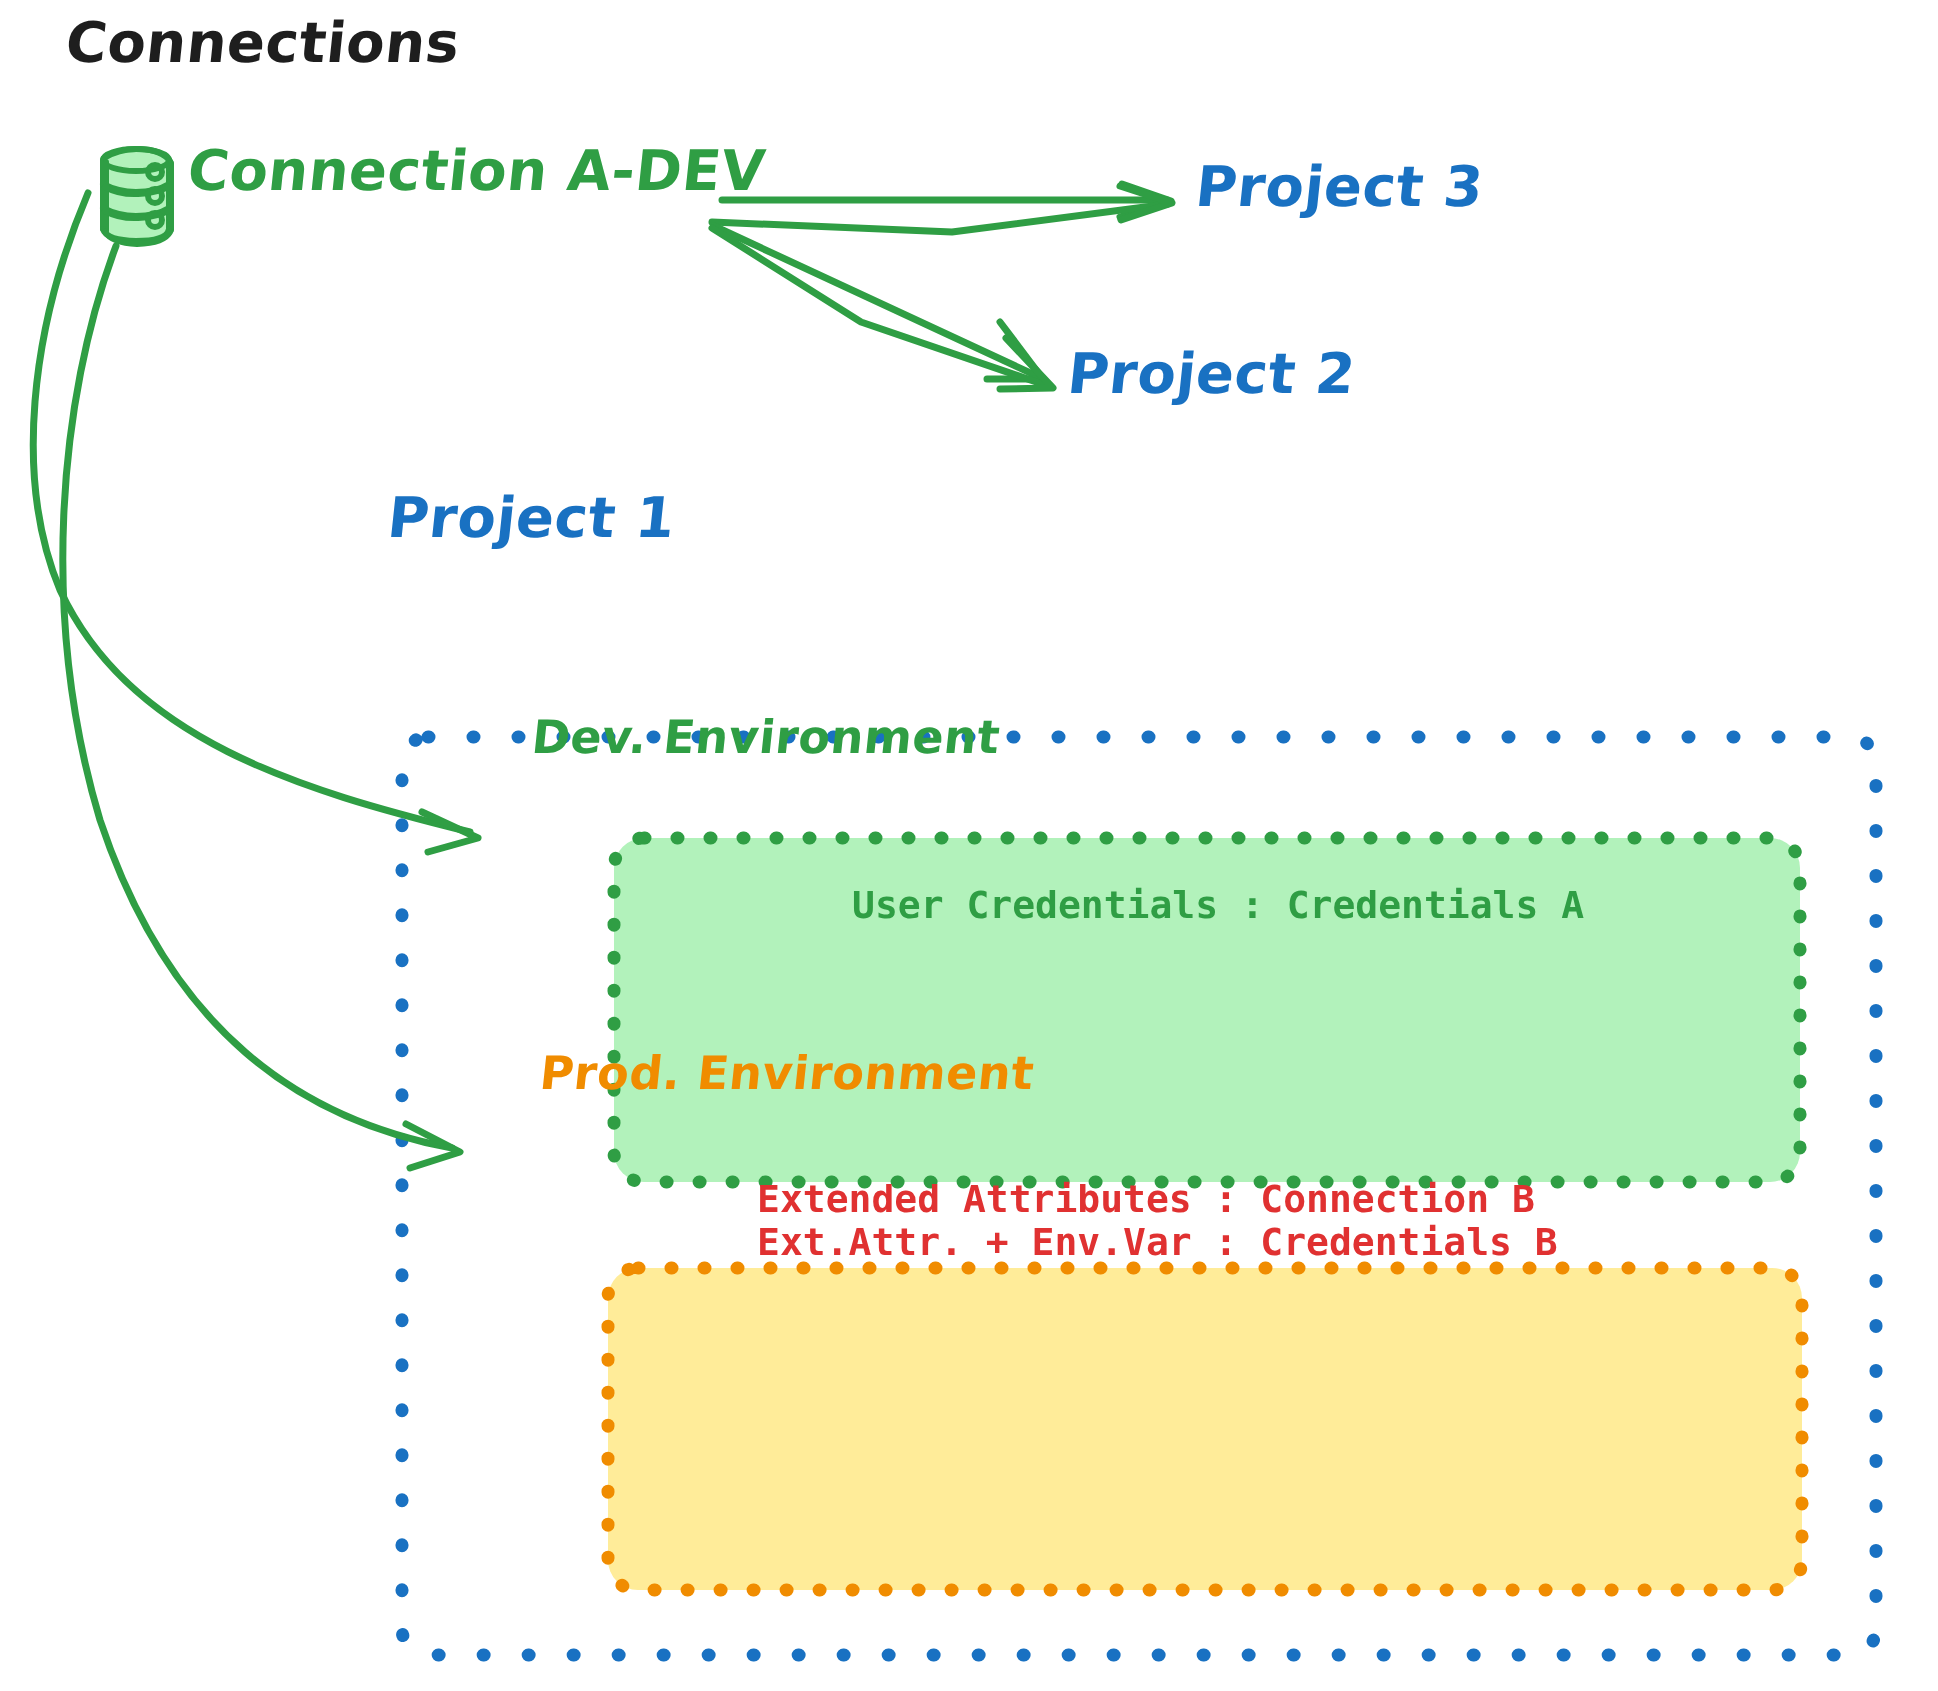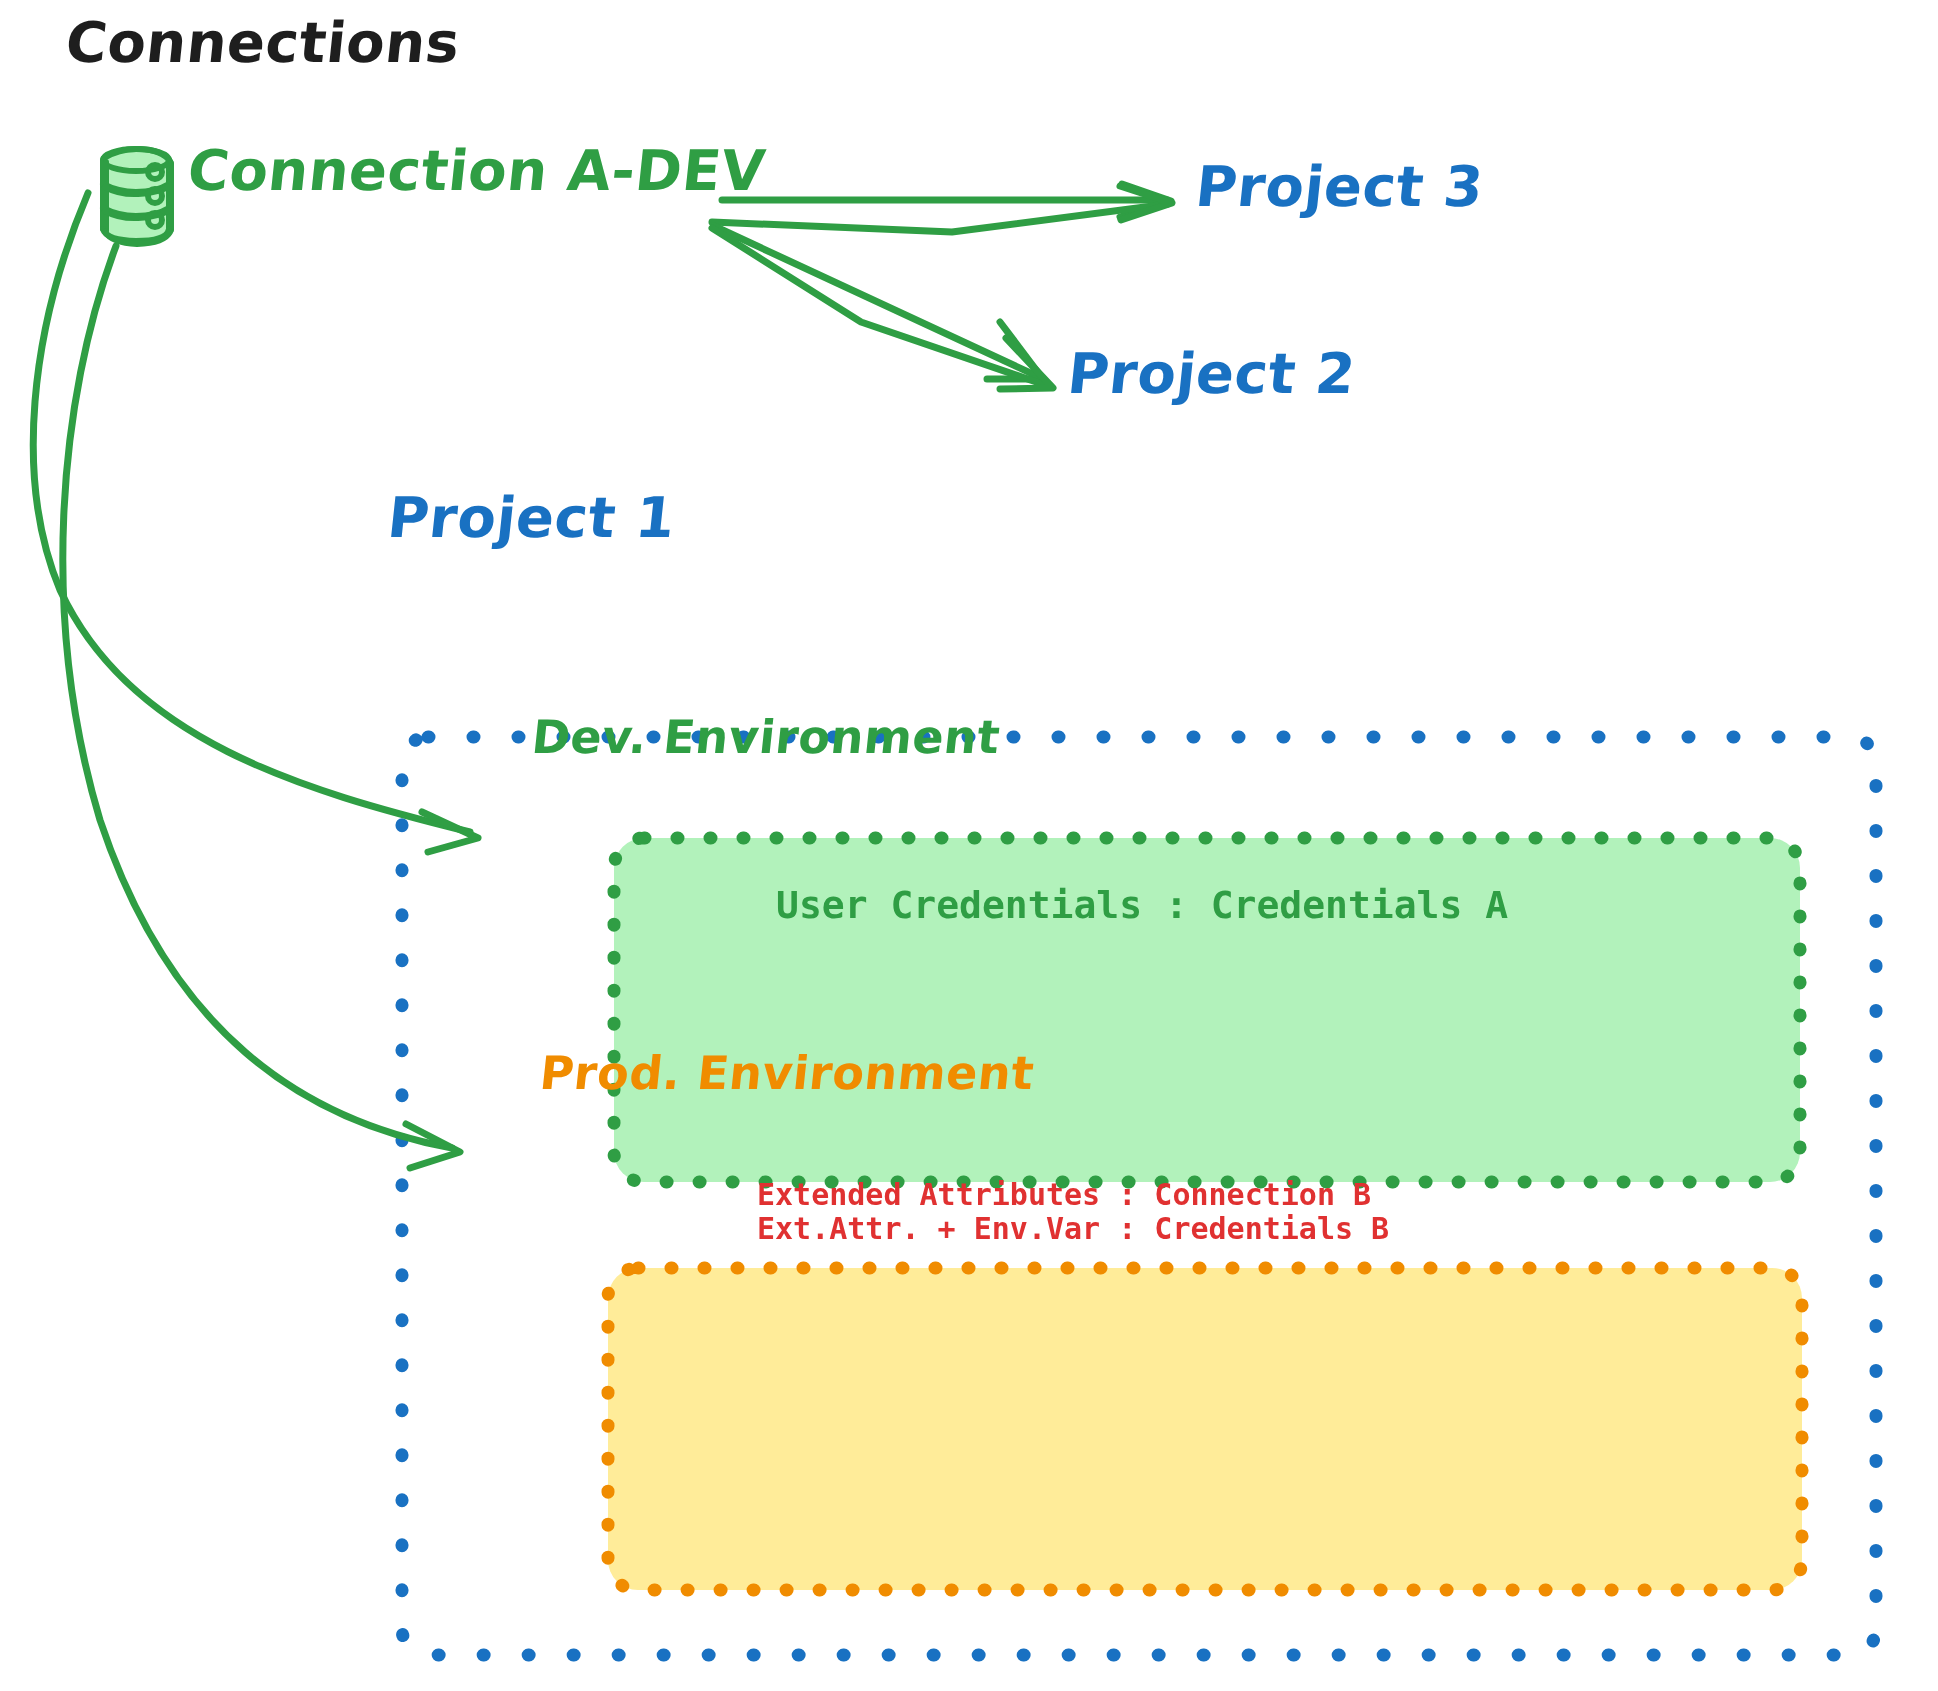--- a/index.html
+++ b/index.html
@@ -80,29 +80,29 @@
     font-size: 46px;
     color: #2f9e44;
   }
   #label-prod-env {
     left: 540px;
     top: 1048px;
     font-size: 46px;
     color: #f08c00;
   }
   #text-dev-creds {
-    left: 776px;
+    left: 852px;
     top: 884px;
     font-size: 38px;
     color: #2f9e44;
   }
   #text-prod-attrs {
     left: 757px;
     top: 1178px;
-    font-size: 30px;
+    font-size: 38px;
     color: #e03131;
   }
 </style>
 </head>
 <body>
 
 <div id="canvas">
 
   <svg id="sketch" viewBox="0 0 1938 1691" xmlns="http://www.w3.org/2000/svg">
 

